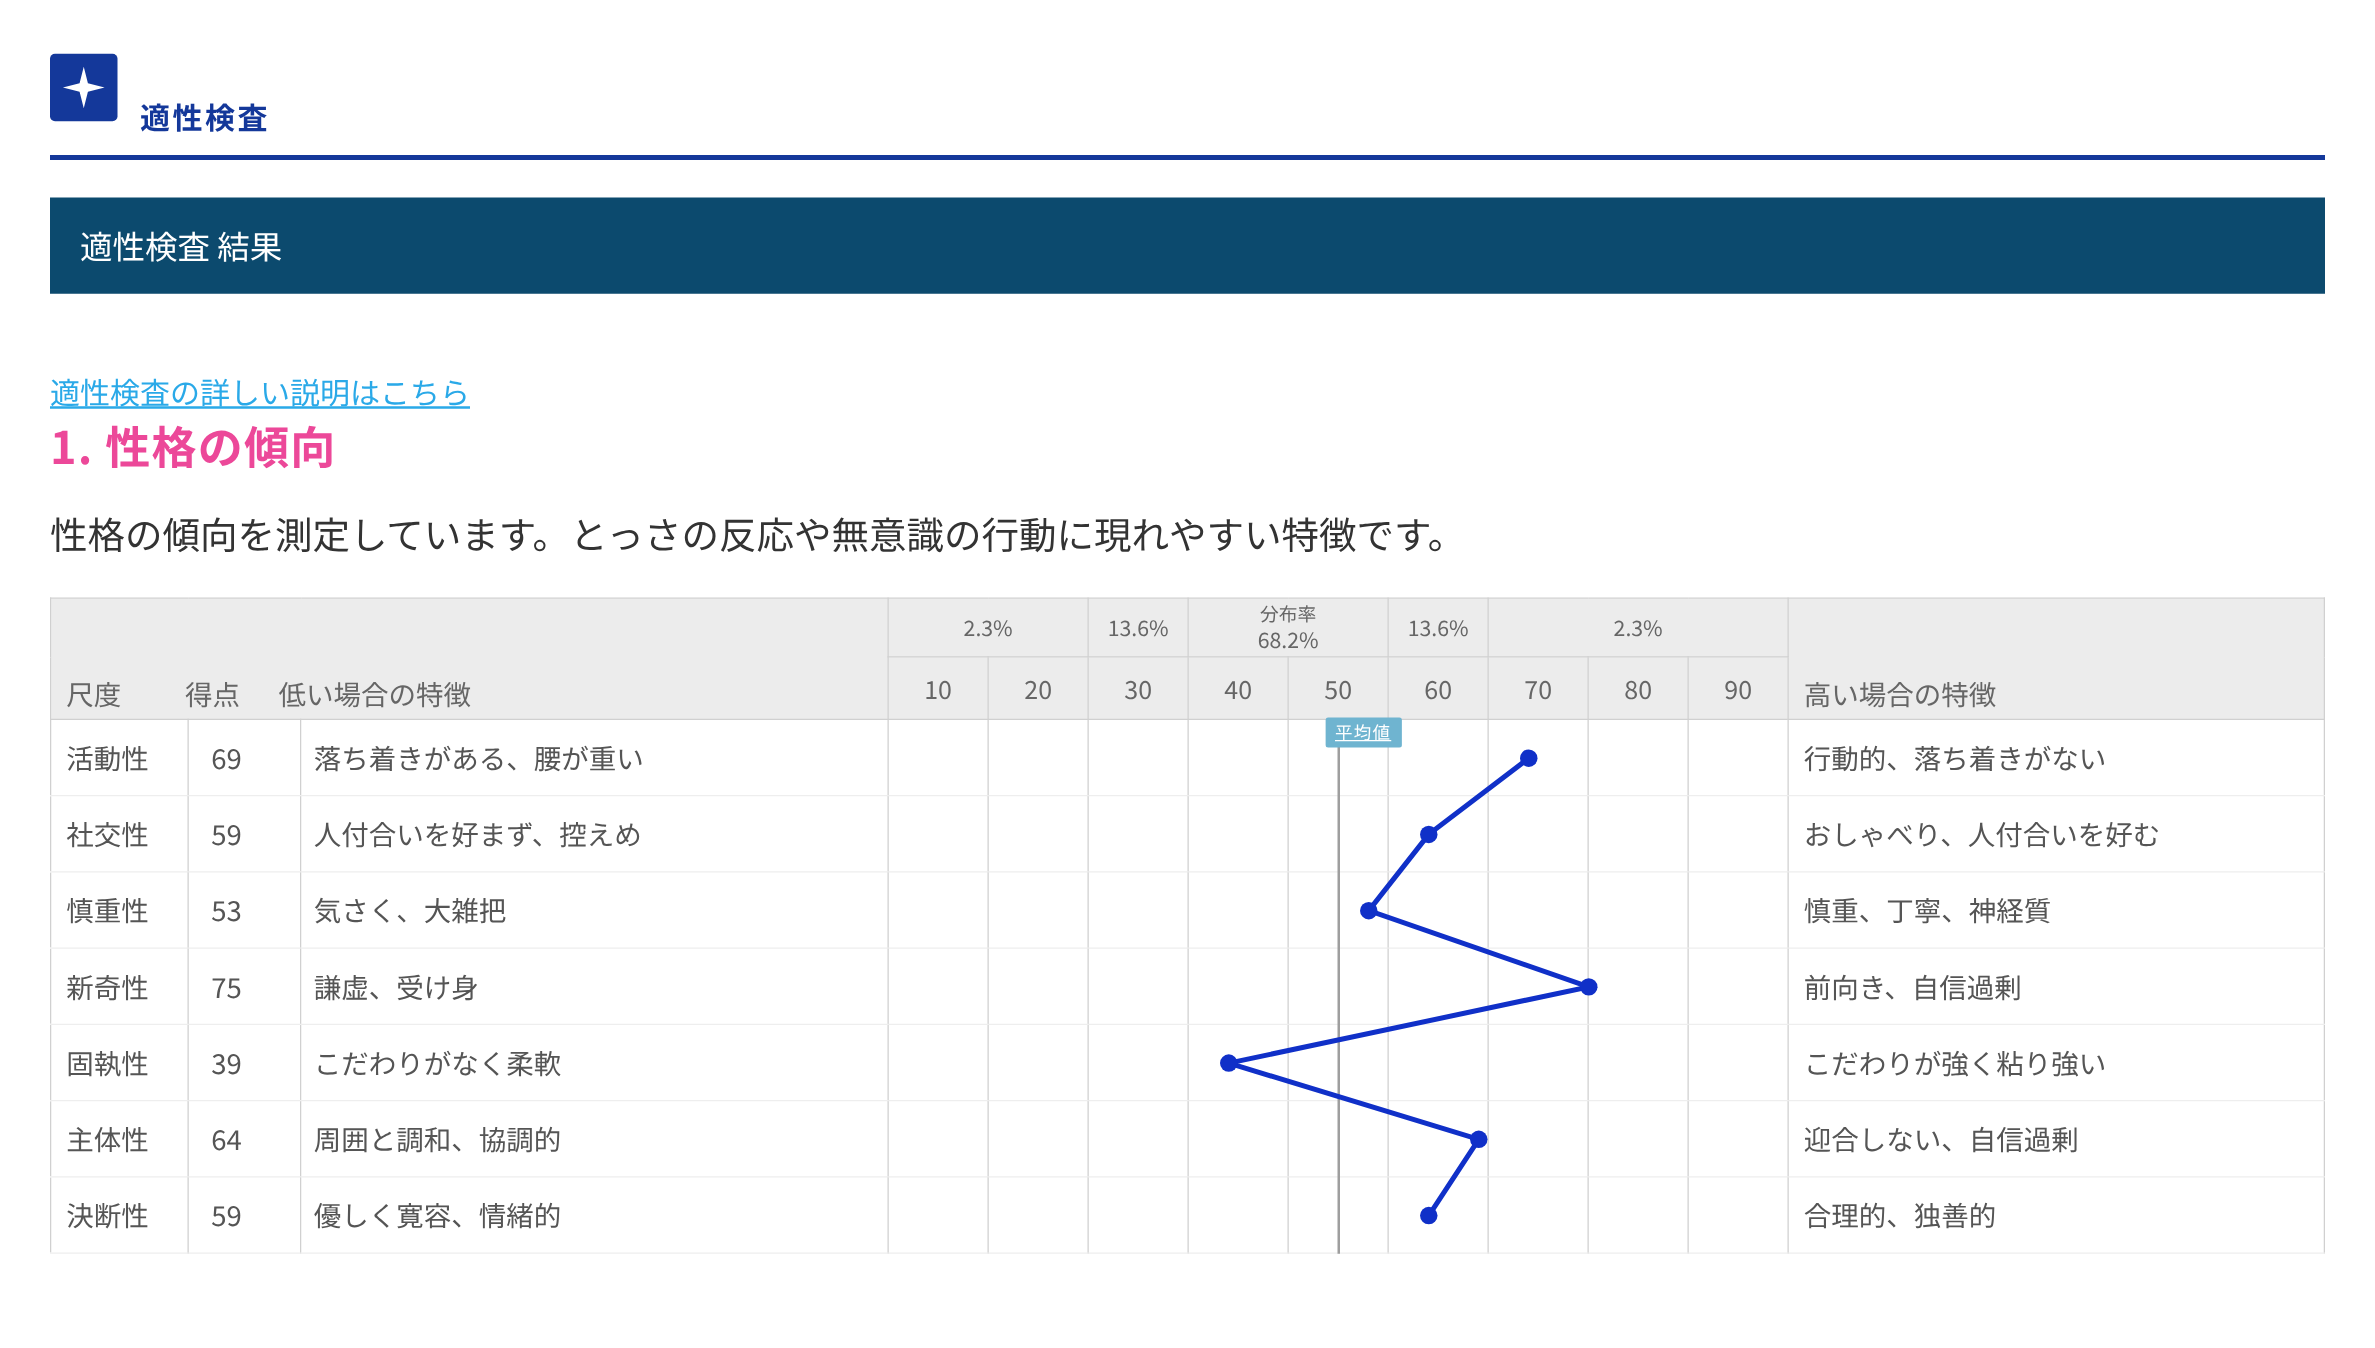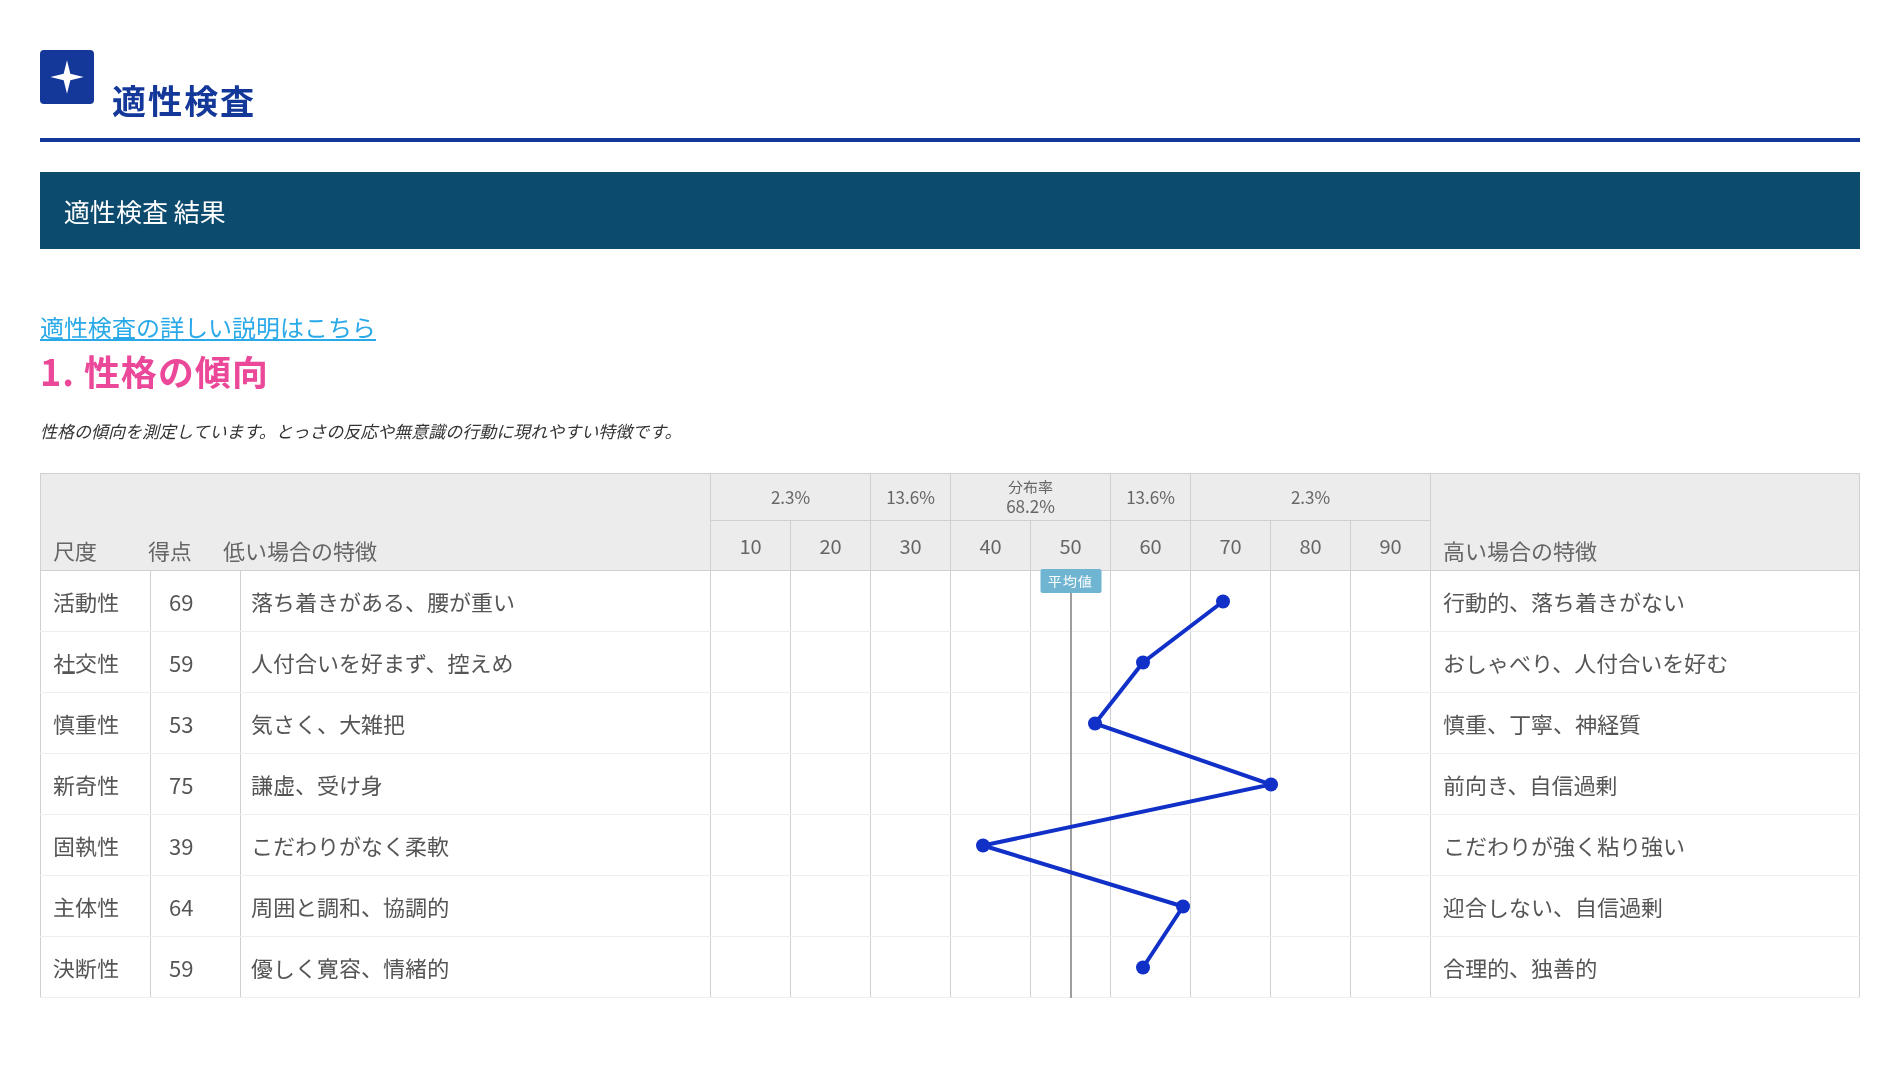--- a/index.html
+++ b/index.html
@@ -24,21 +24,21 @@
     width: 54px;
     height: 54px;
     background: #14389a;
     border-radius: 4px;
     display: flex;
     align-items: center;
     justify-content: center;
   }
   .logo-box svg { width: 40px; height: 40px; fill: #fff; }
   .page-title {
-    font-size: 34px;
+    font-size: 24px;
     font-weight: 700;
     color: #14389a;
     letter-spacing: 2px;
     margin-top: 45px;
   }
   
   .result-bar {
     background: #0c4a6e;
     color: #fff;
     font-size: 26px;
@@ -53,24 +53,23 @@
   }
   
   .section-title {
     color: #ec4899;
     font-size: 36px;
     font-weight: 700;
     margin-bottom: 22px;
     letter-spacing: 1px;
   }
   .section-desc {
-    font-size: 17px;
+    font-size: 30px;
     color: #333;
     margin-bottom: 30px;
-    font-style: italic;
   }
   
   .result-table {
     width: 100%;
     border-collapse: collapse;
     table-layout: fixed;
     border: 1px solid #d0d0d0;
   }
   .result-table col.scale { width: 110px; }
   .result-table col.score { width: 90px; }
@@ -337,21 +336,21 @@
           <td class="chart-cell"></td>
           <td class="chart-cell"></td>
           <td class="chart-cell"></td>
           <td class="high">合理的、独善的</td>
         </tr>
       </tbody>
 </table>
 
 <div id="chart-overlay" class="chart-area" style="left: 670.5px; top: 97.8906px; width: 720.031px; height: 427px;">
   <div id="avg-line" class="avg-line" style="left: 359.016px;"></div>
-  <div id="avg-label" class="avg-label" style="left: 360px;">平均値</div>
+  <div id="avg-label" class="avg-label" style="left: 380px; text-decoration: underline;">平均値</div>
   <svg id="chart-svg" class="chart-svg" viewBox="0 0 720.03125 427">
         <path d="M512.0222222222222 30.5 L432.01875000000007 91.5 L384.0166666666667 152.5 L560.0243055555557 213.5 L272.01180555555555 274.5 L472.02048611111115 335.5 L432.01875000000007 396.5 " fill="none" stroke="#1030c8" stroke-width="4"></path>
         <circle cx="512.0222222222222" cy="30.5" r="7" fill="#1030c8"></circle>
         <circle cx="432.01875000000007" cy="91.5" r="7" fill="#1030c8"></circle>
         <circle cx="384.0166666666667" cy="152.5" r="7" fill="#1030c8"></circle>
         <circle cx="560.0243055555557" cy="213.5" r="7" fill="#1030c8"></circle>
         <circle cx="272.01180555555555" cy="274.5" r="7" fill="#1030c8"></circle>
         <circle cx="472.02048611111115" cy="335.5" r="7" fill="#1030c8"></circle>
         <circle cx="432.01875000000007" cy="396.5" r="7" fill="#1030c8"></circle>
       </svg>

